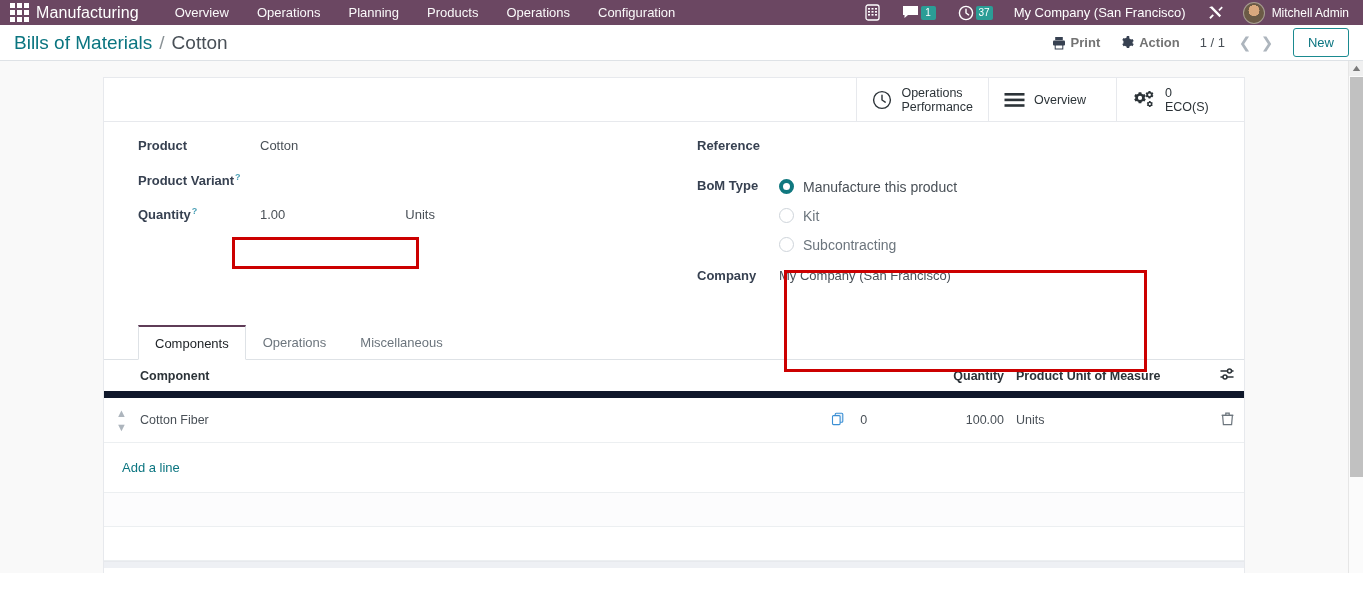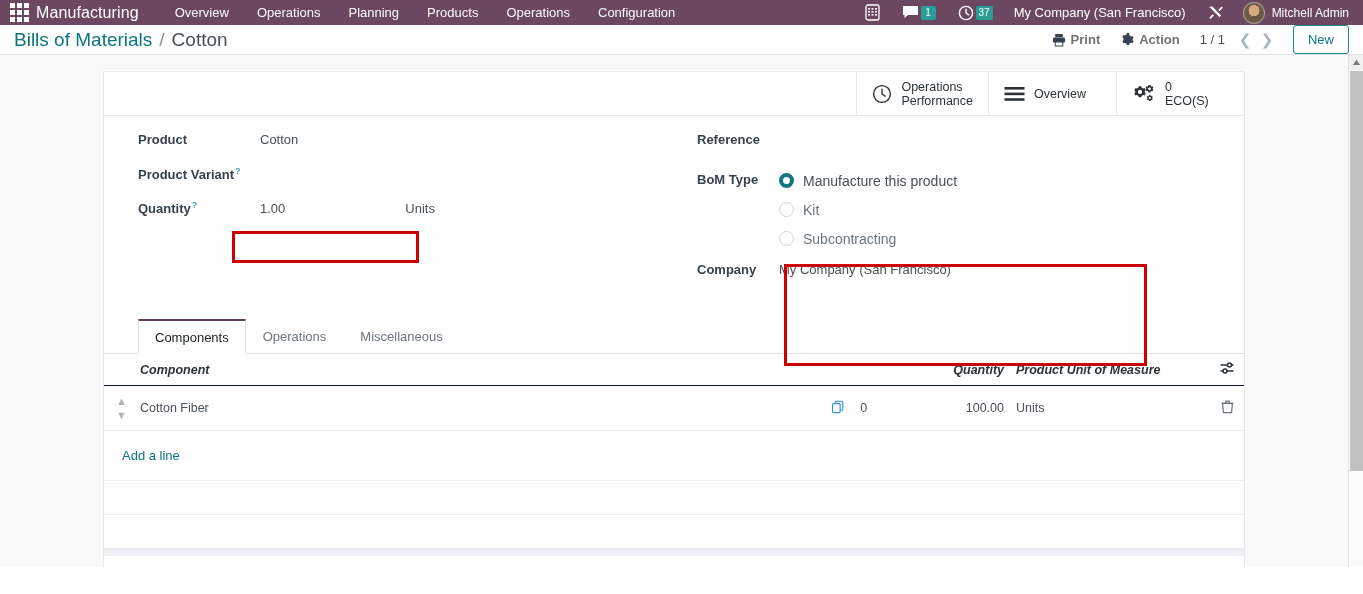--- a/index.html
+++ b/index.html
@@ -85,21 +85,21 @@
     width: 22px; height: 22px; border-radius: 50%;
     background: radial-gradient(circle at 50% 38%, #d9a87e 0 34%, #6b5a46 35% 100%);
     border: 1px solid rgba(255,255,255,.4);
     overflow: hidden;
     flex: none;
   }
   .user-name { font-size: 12px; white-space: nowrap; }
 
   
   .cp {
-    height: 30px;
+    height: 36px;
     background: #ffffff;
     display: flex;
     align-items: center;
     padding: 0 14px 0 14px;
     border-bottom: 1px solid #dee2e6;
   }
   .crumb {
     font-size: 19px;
     color: #0b7580;
     cursor: pointer;
@@ -229,24 +229,23 @@
     border-bottom: 1px solid #ffffff;
     font-weight: 400;
   }
 
   table.lines { width: 100%; border-collapse: collapse; }
   table.lines th {
     font-size: 12.5px;
     font-weight: 700;
     color: #2c3338;
     padding: 7px 6px;
-    border-bottom: 1px solid #0f172a;
+    border-bottom: 7px solid #0f172a;
     text-align: left;
     white-space: nowrap;
-    font-style: italic;
   }
   table.lines th.num, table.lines td.num { text-align: right; }
   table.lines td {
     font-size: 12.5px;
     color: #495057;
     padding: 8px 6px;
     border-bottom: 1px solid #eceff1;
     white-space: nowrap;
   }
   .th-handle, .td-handle { width: 30px; padding-left: 12px !important; }

